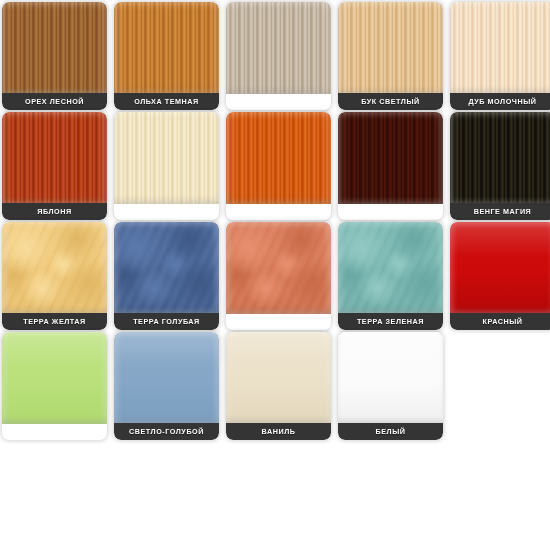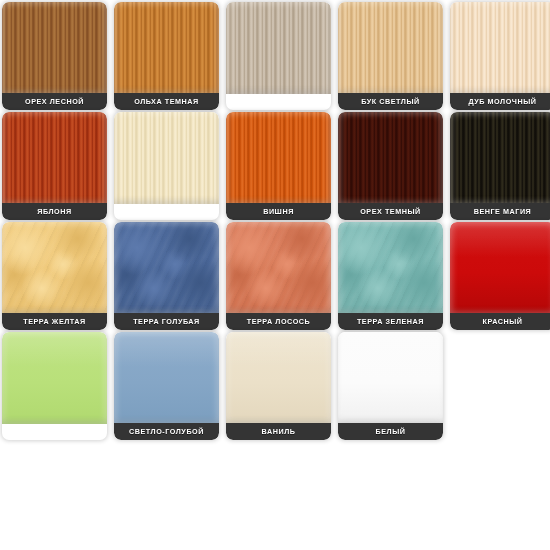--- a/index.html
+++ b/index.html
@@ -124,41 +124,38 @@
     </div>
     <div class="swatch-tile">
       <div class="swatch-surface tex-wood" style="background: repeating-linear-gradient(90deg, rgb(146, 40, 12) 0px, rgb(179, 59, 23) 1px, rgb(199, 82, 38) 2px, rgb(179, 59, 23) 3px, rgb(146, 40, 12) 4px, rgb(179, 59, 23) 6px, rgb(199, 82, 38) 7px, rgb(179, 59, 23) 9px), repeating-linear-gradient(91deg, rgba(0, 0, 0, 0.1) 0px, rgba(0, 0, 0, 0) 5px, rgba(255, 255, 255, 0.09) 11px, rgba(0, 0, 0, 0) 19px, rgba(0, 0, 0, 0.08) 27px), linear-gradient(rgb(184, 64, 26) 0%, rgb(179, 59, 23) 45%, rgb(156, 50, 18) 100%) rgb(179, 59, 23);"></div>
       <div class="swatch-label">ЯБЛОНЯ</div>
     </div>
     <div class="swatch-tile">
       <div class="swatch-surface tex-wood" style="background: repeating-linear-gradient(90deg, rgb(226, 211, 171) 0px, rgb(240, 227, 191) 1px, rgb(249, 239, 212) 2px, rgb(240, 227, 191) 3px, rgb(226, 211, 171) 4px, rgb(240, 227, 191) 6px, rgb(249, 239, 212) 7px, rgb(240, 227, 191) 9px), repeating-linear-gradient(91deg, rgba(0, 0, 0, 0.1) 0px, rgba(0, 0, 0, 0) 5px, rgba(255, 255, 255, 0.09) 11px, rgba(0, 0, 0, 0) 19px, rgba(0, 0, 0, 0.08) 27px), linear-gradient(rgb(242, 230, 197) 0%, rgb(240, 227, 191) 45%, rgb(232, 218, 180) 100%) rgb(240, 227, 191);"></div>
     </div>
     <div class="swatch-tile">
       <div class="swatch-surface tex-wood" style="background: repeating-linear-gradient(90deg, rgb(185, 71, 6) 0px, rgb(212, 88, 15) 1px, rgb(228, 112, 40) 2px, rgb(212, 88, 15) 3px, rgb(185, 71, 6) 4px, rgb(212, 88, 15) 6px, rgb(228, 112, 40) 7px, rgb(212, 88, 15) 9px), repeating-linear-gradient(91deg, rgba(0, 0, 0, 0.1) 0px, rgba(0, 0, 0, 0) 5px, rgba(255, 255, 255, 0.09) 11px, rgba(0, 0, 0, 0) 19px, rgba(0, 0, 0, 0.08) 27px), linear-gradient(rgb(216, 93, 18) 0%, rgb(212, 88, 15) 45%, rgb(194, 77, 9) 100%) rgb(212, 88, 15);"></div>
-      <div class="swatch-label">ВИШНЯ</div>
     </div>
     <div class="swatch-tile">
       <div class="swatch-surface tex-wood" style="background: repeating-linear-gradient(90deg, rgb(44, 9, 4) 0px, rgb(63, 16, 8) 1px, rgb(84, 26, 13) 2px, rgb(63, 16, 8) 3px, rgb(44, 9, 4) 4px, rgb(63, 16, 8) 6px, rgb(84, 26, 13) 7px, rgb(63, 16, 8) 9px), repeating-linear-gradient(91deg, rgba(0, 0, 0, 0.1) 0px, rgba(0, 0, 0, 0) 5px, rgba(255, 255, 255, 0.09) 11px, rgba(0, 0, 0, 0) 19px, rgba(0, 0, 0, 0.08) 27px), linear-gradient(rgb(72, 20, 9) 0%, rgb(63, 16, 8) 45%, rgb(48, 11, 5) 100%) rgb(63, 16, 8);"></div>
-      <div class="swatch-label">ОРЕХ ТЕМНЫЙ</div>
     </div>
     <div class="swatch-tile">
       <div class="swatch-surface tex-wood" style="background: repeating-linear-gradient(90deg, rgb(13, 11, 7) 0px, rgb(28, 24, 16) 1px, rgb(52, 48, 31) 2px, rgb(28, 24, 16) 3px, rgb(13, 11, 7) 4px, rgb(28, 24, 16) 6px, rgb(52, 48, 31) 7px, rgb(28, 24, 16) 9px), repeating-linear-gradient(91deg, rgba(0, 0, 0, 0.1) 0px, rgba(0, 0, 0, 0) 5px, rgba(255, 255, 255, 0.09) 11px, rgba(0, 0, 0, 0) 19px, rgba(0, 0, 0, 0.08) 27px), linear-gradient(rgb(32, 28, 19) 0%, rgb(28, 24, 16) 45%, rgb(20, 17, 11) 100%) rgb(28, 24, 16);"></div>
       <div class="swatch-label">ВЕНГЕ МАГИЯ</div>
     </div>
     <div class="swatch-tile">
       <div class="swatch-surface tex-terra" style="background: radial-gradient(circle at 22% 28%, rgb(248, 220, 156) 0%, rgba(255, 255, 255, 0) 26%), radial-gradient(circle at 72% 18%, rgb(224, 182, 99) 0%, rgba(255, 255, 255, 0) 24%), radial-gradient(circle at 38% 72%, rgb(248, 220, 156) 0%, rgba(255, 255, 255, 0) 22%), radial-gradient(circle at 82% 66%, rgb(224, 182, 99) 0%, rgba(255, 255, 255, 0) 25%), radial-gradient(circle at 58% 46%, rgb(248, 220, 156) 0%, rgba(255, 255, 255, 0) 20%), radial-gradient(circle at 12% 58%, rgb(224, 182, 99) 0%, rgba(255, 255, 255, 0) 20%), repeating-linear-gradient(115deg, rgba(0, 0, 0, 0.043) 0px, rgba(0, 0, 0, 0) 3px, rgba(255, 255, 255, 0.05) 6px, rgba(0, 0, 0, 0) 10px), linear-gradient(rgb(242, 206, 130) 0%, rgb(240, 201, 122) 50%, rgb(232, 192, 111) 100%) rgb(240, 201, 122);"></div>
       <div class="swatch-label">ТЕРРА ЖЕЛТАЯ</div>
     </div>
     <div class="swatch-tile">
       <div class="swatch-surface tex-terra" style="background: radial-gradient(circle at 22% 28%, rgb(93, 122, 173) 0%, rgba(255, 255, 255, 0) 26%), radial-gradient(circle at 72% 18%, rgb(61, 88, 133) 0%, rgba(255, 255, 255, 0) 24%), radial-gradient(circle at 38% 72%, rgb(93, 122, 173) 0%, rgba(255, 255, 255, 0) 22%), radial-gradient(circle at 82% 66%, rgb(61, 88, 133) 0%, rgba(255, 255, 255, 0) 25%), radial-gradient(circle at 58% 46%, rgb(93, 122, 173) 0%, rgba(255, 255, 255, 0) 20%), radial-gradient(circle at 12% 58%, rgb(61, 88, 133) 0%, rgba(255, 255, 255, 0) 20%), repeating-linear-gradient(115deg, rgba(0, 0, 0, 0.043) 0px, rgba(0, 0, 0, 0) 3px, rgba(255, 255, 255, 0.05) 6px, rgba(0, 0, 0, 0) 10px), linear-gradient(rgb(78, 107, 157) 0%, rgb(74, 103, 153) 50%, rgb(68, 96, 143) 100%) rgb(74, 103, 153);"></div>
       <div class="swatch-label">ТЕРРА ГОЛУБАЯ</div>
     </div>
     <div class="swatch-tile">
       <div class="swatch-surface tex-terra" style="background: radial-gradient(circle at 22% 28%, rgb(231, 144, 111) 0%, rgba(255, 255, 255, 0) 26%), radial-gradient(circle at 72% 18%, rgb(200, 106, 72) 0%, rgba(255, 255, 255, 0) 24%), radial-gradient(circle at 38% 72%, rgb(231, 144, 111) 0%, rgba(255, 255, 255, 0) 22%), radial-gradient(circle at 82% 66%, rgb(200, 106, 72) 0%, rgba(255, 255, 255, 0) 25%), radial-gradient(circle at 58% 46%, rgb(231, 144, 111) 0%, rgba(255, 255, 255, 0) 20%), radial-gradient(circle at 12% 58%, rgb(200, 106, 72) 0%, rgba(255, 255, 255, 0) 20%), repeating-linear-gradient(115deg, rgba(0, 0, 0, 0.043) 0px, rgba(0, 0, 0, 0) 3px, rgba(255, 255, 255, 0.05) 6px, rgba(0, 0, 0, 0) 10px), linear-gradient(rgb(220, 128, 96) 0%, rgb(217, 123, 88) 50%, rgb(208, 113, 79) 100%) rgb(217, 123, 88);"></div>
-      <div class="swatch-label">ТЕРРА ЛОСОСЬ</div>
     </div>
     <div class="swatch-tile">
       <div class="swatch-surface tex-terra" style="background: radial-gradient(circle at 22% 28%, rgb(147, 201, 196) 0%, rgba(255, 255, 255, 0) 26%), radial-gradient(circle at 72% 18%, rgb(104, 167, 162) 0%, rgba(255, 255, 255, 0) 24%), radial-gradient(circle at 38% 72%, rgb(147, 201, 196) 0%, rgba(255, 255, 255, 0) 22%), radial-gradient(circle at 82% 66%, rgb(104, 167, 162) 0%, rgba(255, 255, 255, 0) 25%), radial-gradient(circle at 58% 46%, rgb(147, 201, 196) 0%, rgba(255, 255, 255, 0) 20%), radial-gradient(circle at 12% 58%, rgb(104, 167, 162) 0%, rgba(255, 255, 255, 0) 20%), repeating-linear-gradient(115deg, rgba(0, 0, 0, 0.043) 0px, rgba(0, 0, 0, 0) 3px, rgba(255, 255, 255, 0.05) 6px, rgba(0, 0, 0, 0) 10px), linear-gradient(rgb(128, 188, 183) 0%, rgb(122, 183, 178) 50%, rgb(114, 175, 170) 100%) rgb(122, 183, 178);"></div>
       <div class="swatch-label">ТЕРРА ЗЕЛЕНАЯ</div>
     </div>
     <div class="swatch-tile">
       <div class="swatch-surface tex-solid" style="background: linear-gradient(rgba(255, 255, 255, 0.16) 0%, rgba(255, 255, 255, 0) 38%), linear-gradient(rgb(208, 14, 14) 0%, rgb(204, 10, 10) 55%, rgb(180, 7, 7) 100%) rgb(204, 10, 10);"></div>
       <div class="swatch-label">КРАСНЫЙ</div>
     </div>
     <div class="swatch-tile">

